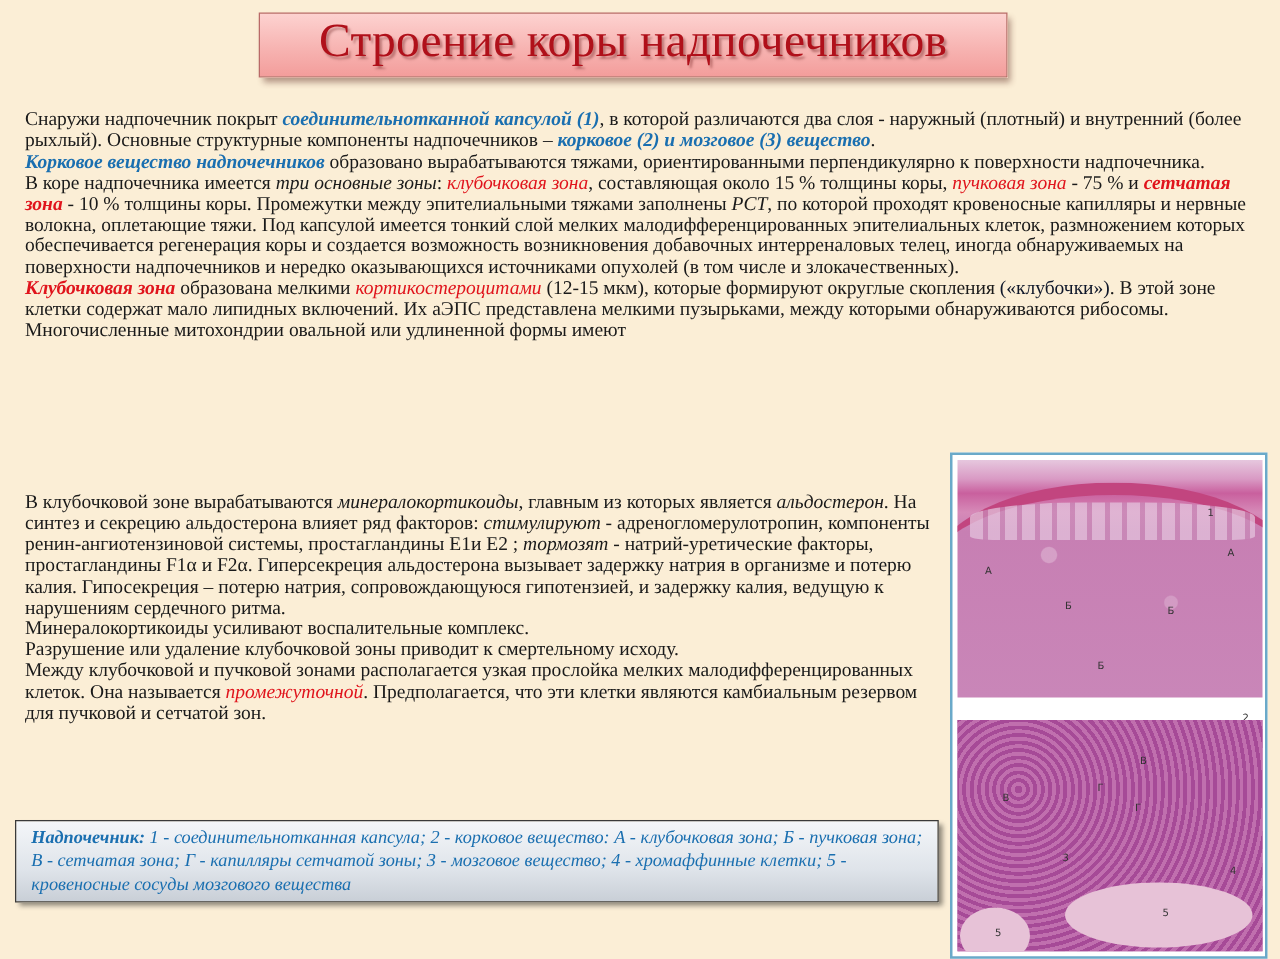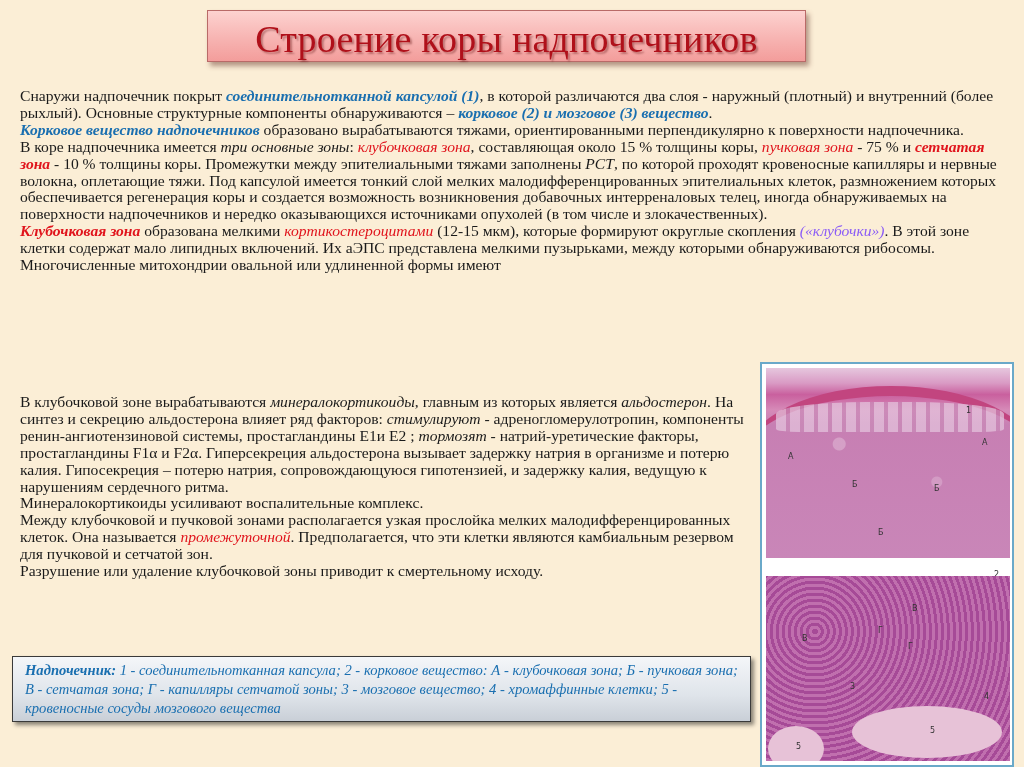--- a/index.html
+++ b/index.html
@@ -7,34 +7,34 @@
     width:1024px; height:767px; overflow:hidden; position:relative;
     background:#fbeed6;
     font-family:"Liberation Serif","DejaVu Serif",serif;
     color:#1a1a1a;
   }
   .title-box {
     position:absolute; left:207px; top:10px; width:597px; height:50px;
     background:linear-gradient(#fdd2d0 0%, #f7b4b2 55%, #f39d9b 100%);
     border:1px solid #b96a68;
     box-shadow:3px 4px 5px rgba(90,40,30,0.45);
-    display:flex; align-items:flex-end; justify-content:center;
+    display:flex; align-items:flex-start; justify-content:center;
   }
   .title-text {
     font-size:38px; color:#b0101a; letter-spacing:0.2px;
     text-shadow:2px 2px 2px rgba(80,0,0,0.35);
   }
   .body-text {
     position:absolute; left:20px; top:88px; width:990px;
     font-size:15.6px; line-height:16.9px;
   }
   .body-text p { margin:0; }
   .narrow { width:725px; }
   .bi { color:#1a6fb0; font-weight:bold; font-style:italic; }
-  .ib { color:#8b5cf6; font-style:italic; }
+  .ib { color:#0f172a; }
   .ri { color:#e0141c; font-style:italic; }
   .rbi { color:#e0141c; font-style:italic; font-weight:bold; }
   .ui { font-style:italic; }
   .image-frame {
     position:absolute; left:760px; top:362px; width:254px; height:405px;
     background:#ffffff; border:2px solid #6aa9c9; box-sizing:border-box;
     padding:4px;
   }
   .micro-top {
     width:244px; height:190px; position:relative; overflow:hidden;
@@ -77,21 +77,21 @@
 </style>
 </head>
 <body>
 
 <div class="title-box">
   <span class="title-text">Строение коры надпочечников</span>
 </div>
 
 <div class="body-text">
   <p>
-    <span>Снаружи надпочечник покрыт </span><span class="bi">соединительнотканной капсулой (1)</span><span>, в которой различаются два слоя - наружный (плотный) и внутренний (более рыхлый). Основные структурные компоненты обнаруживаются – </span><span class="bi">корковое (2) и мозговое (3) вещество</span><span>.</span>
+    <span>Снаружи надпочечник покрыт </span><span class="bi">соединительнотканной капсулой (1)</span><span>, в которой различаются два слоя - наружный (плотный) и внутренний (более рыхлый). Основные структурные компоненты надпочечников – </span><span class="bi">корковое (2) и мозговое (3) вещество</span><span>.</span>
   </p>
   <p>
     <span class="bi">Корковое вещество надпочечников</span><span> образовано вырабатываются тяжами, ориентированными перпендикулярно к поверхности надпочечника.</span>
   </p>
   <p>
     <span>В коре надпочечника имеется </span><span class="ui">три основные зоны</span><span>: </span><span class="ri">клубочковая зона</span><span>, составляющая около 15 % толщины коры, </span><span class="ri">пучковая зона</span><span> - 75 % и </span><span class="rbi">сетчатая зона</span><span> - 10 % толщины коры. Промежутки между эпителиальными тяжами заполнены </span><span class="ui">РСТ</span><span>, по которой проходят кровеносные капилляры и нервные волокна, оплетающие тяжи. Под капсулой имеется тонкий слой мелких малодифференцированных эпителиальных клеток, размножением которых обеспечивается регенерация коры и создается возможность возникновения добавочных интерреналовых телец, иногда обнаруживаемых на поверхности надпочечников и нередко оказывающихся источниками опухолей (в том числе и злокачественных).</span>
   </p>
   <p>
     <span class="rbi">Клубочковая зона</span><span> образована мелкими </span><span class="ri">кортикостероцитами</span><span> (12-15 мкм), которые формируют округлые скопления </span><span class="ib">(«клубочки»)</span><span>. В этой зоне клетки содержат мало липидных включений. Их аЭПС представлена мелкими пузырьками, между которыми обнаруживаются рибосомы. Многочисленные митохондрии овальной или удлиненной формы имеют </span>
   </p>
@@ -104,24 +104,24 @@
   <p style="text-indent:0">
     <span></span>
   </p>
 </div>
 
 <div class="body-text narrow" style="top:394px; width:730px;">
   <p>
     <span>В клубочковой зоне вырабатываются </span><span class="ui">минералокортикоиды</span><span>, главным из которых является </span><span class="ui">альдостерон</span><span>. На синтез и секрецию альдостерона влияет ряд факторов: </span><span class="ui">стимулируют</span><span> - адреногломерулотропин, компоненты ренин-ангиотензиновой системы, простагландины E1и E2 ; </span><span class="ui">тормозят </span><span>- натрий-уретические факторы, простагландины F1α и F2α. Гиперсекреция альдостерона вызывает задержку натрия в организме и потерю калия. Гипосекреция – потерю натрия, сопровождающуюся гипотензией, и задержку калия, ведущую к нарушениям сердечного ритма.</span>
   </p>
   <p>Минералокортикоиды усиливают воспалительные комплекс.</p>
+  <p>Разрушение или удаление клубочковой зоны приводит к смертельному исходу.</p>
   <p>
     <span>Между клубочковой и пучковой зонами располагается узкая прослойка мелких малодифференцированных клеток. Она называется </span><span class="ri">промежуточной</span><span>. Предполагается, что эти клетки являются камбиальным резервом для пучковой и сетчатой зон.</span>
   </p>
-  <p>Разрушение или удаление клубочковой зоны приводит к смертельному исходу.</p>
 </div>
 
 <div class="image-frame">
   <div class="micro-top">
     <div class="capsule"></div>
     <div class="glom"></div>
     <span class="lbl" style="left:200px;top:38px">1</span>
     <span class="lbl" style="left:22px;top:84px">А</span>
     <span class="lbl" style="left:216px;top:70px">А</span>
     <span class="lbl" style="left:86px;top:112px">Б</span>

